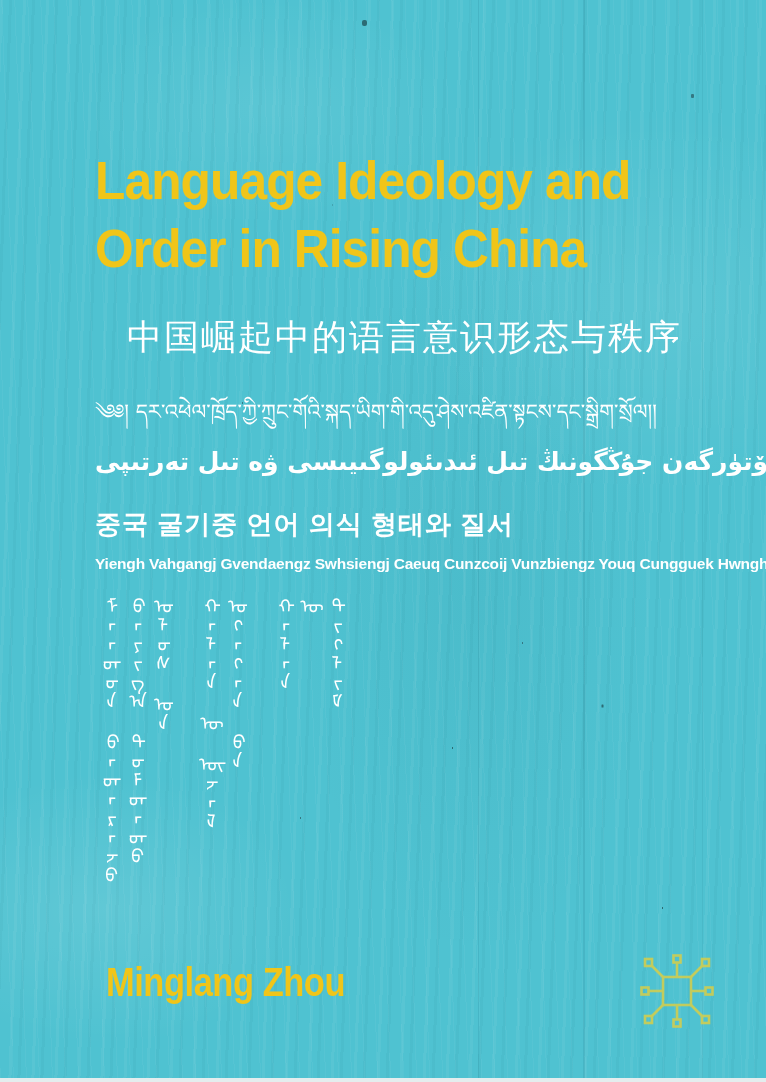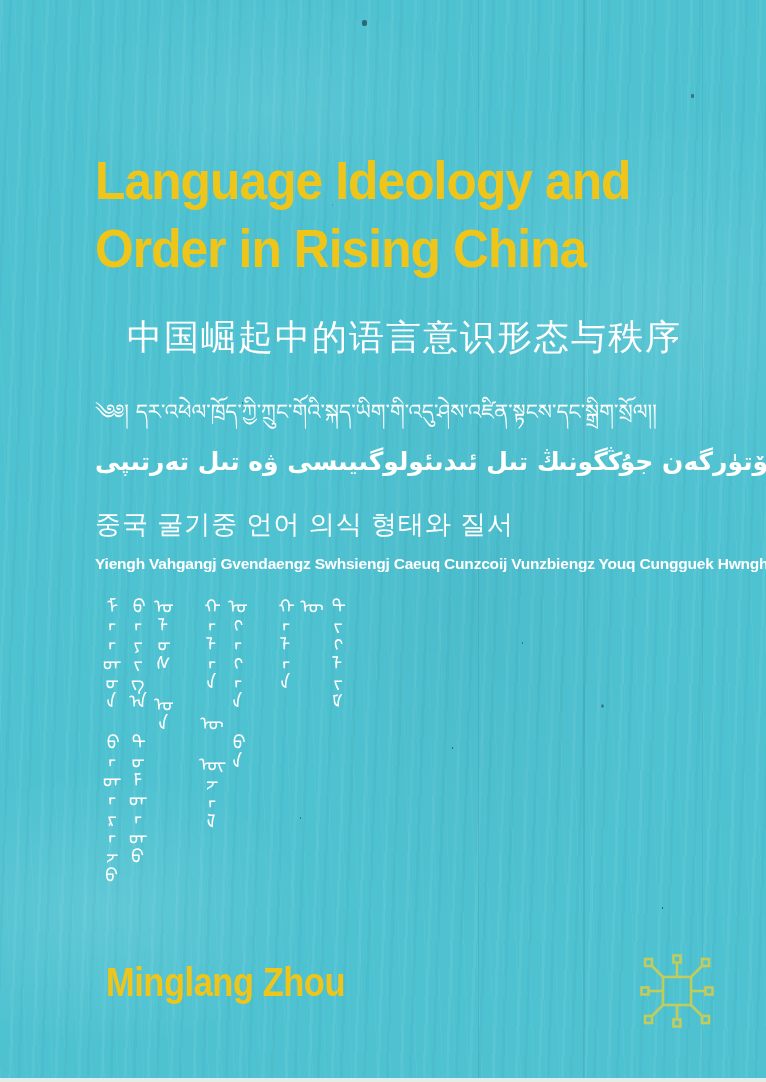--- a/index.html
+++ b/index.html
@@ -27,21 +27,21 @@
   .title{
     position:absolute;left:95px;top:146px;
     color:#f0c519;font-weight:bold;font-size:54px;line-height:68px;
     letter-spacing:-1px;transform:scaleX(.92);transform-origin:0 0;white-space:nowrap;
   }
   .zh{position:absolute;left:95px;top:314px;color:#fff;font-family:"DejaVu Serif","DejaVu Sans",serif;
       font-size:35px;letter-spacing:2px;white-space:nowrap;margin-left:32px;}
   .bo{position:absolute;left:95px;top:388px;color:#fff;font-size:21px;white-space:nowrap;font-family:"DejaVu Sans",sans-serif;}
   .ug{position:absolute;left:95px;top:447px;color:#fff;font-size:25px;font-weight:bold;white-space:nowrap;
       font-family:"DejaVu Sans",sans-serif;}
-  .ko{position:absolute;left:95px;top:507px;color:#fff;font-size:26px;font-weight:normal;letter-spacing:1px;white-space:nowrap;}
+  .ko{position:absolute;left:95px;top:507px;color:#fff;font-size:26px;font-weight:bold;letter-spacing:1px;white-space:nowrap;}
   .za{position:absolute;left:95px;top:555px;color:#fff;font-size:15.5px;font-weight:bold;letter-spacing:-.2px;white-space:nowrap;}
   .mn{position:absolute;left:95px;top:596px;display:flex;gap:22px;color:#fff;}
   .mn-col{writing-mode:vertical-lr;text-orientation:upright;font-size:19px;line-height:26px;
       overflow:hidden;font-family:"DejaVu Sans",sans-serif;}
   .mn-col.c1{height:296px;} .mn-col.c2{height:234px;} .mn-col.c3{height:126px;}
   .author{
     position:absolute;left:106px;top:960px;
     color:#f0c519;font-weight:bold;font-size:40px;letter-spacing:-.5px;
     transform:scaleX(.86);transform-origin:0 0;white-space:nowrap;
   }

